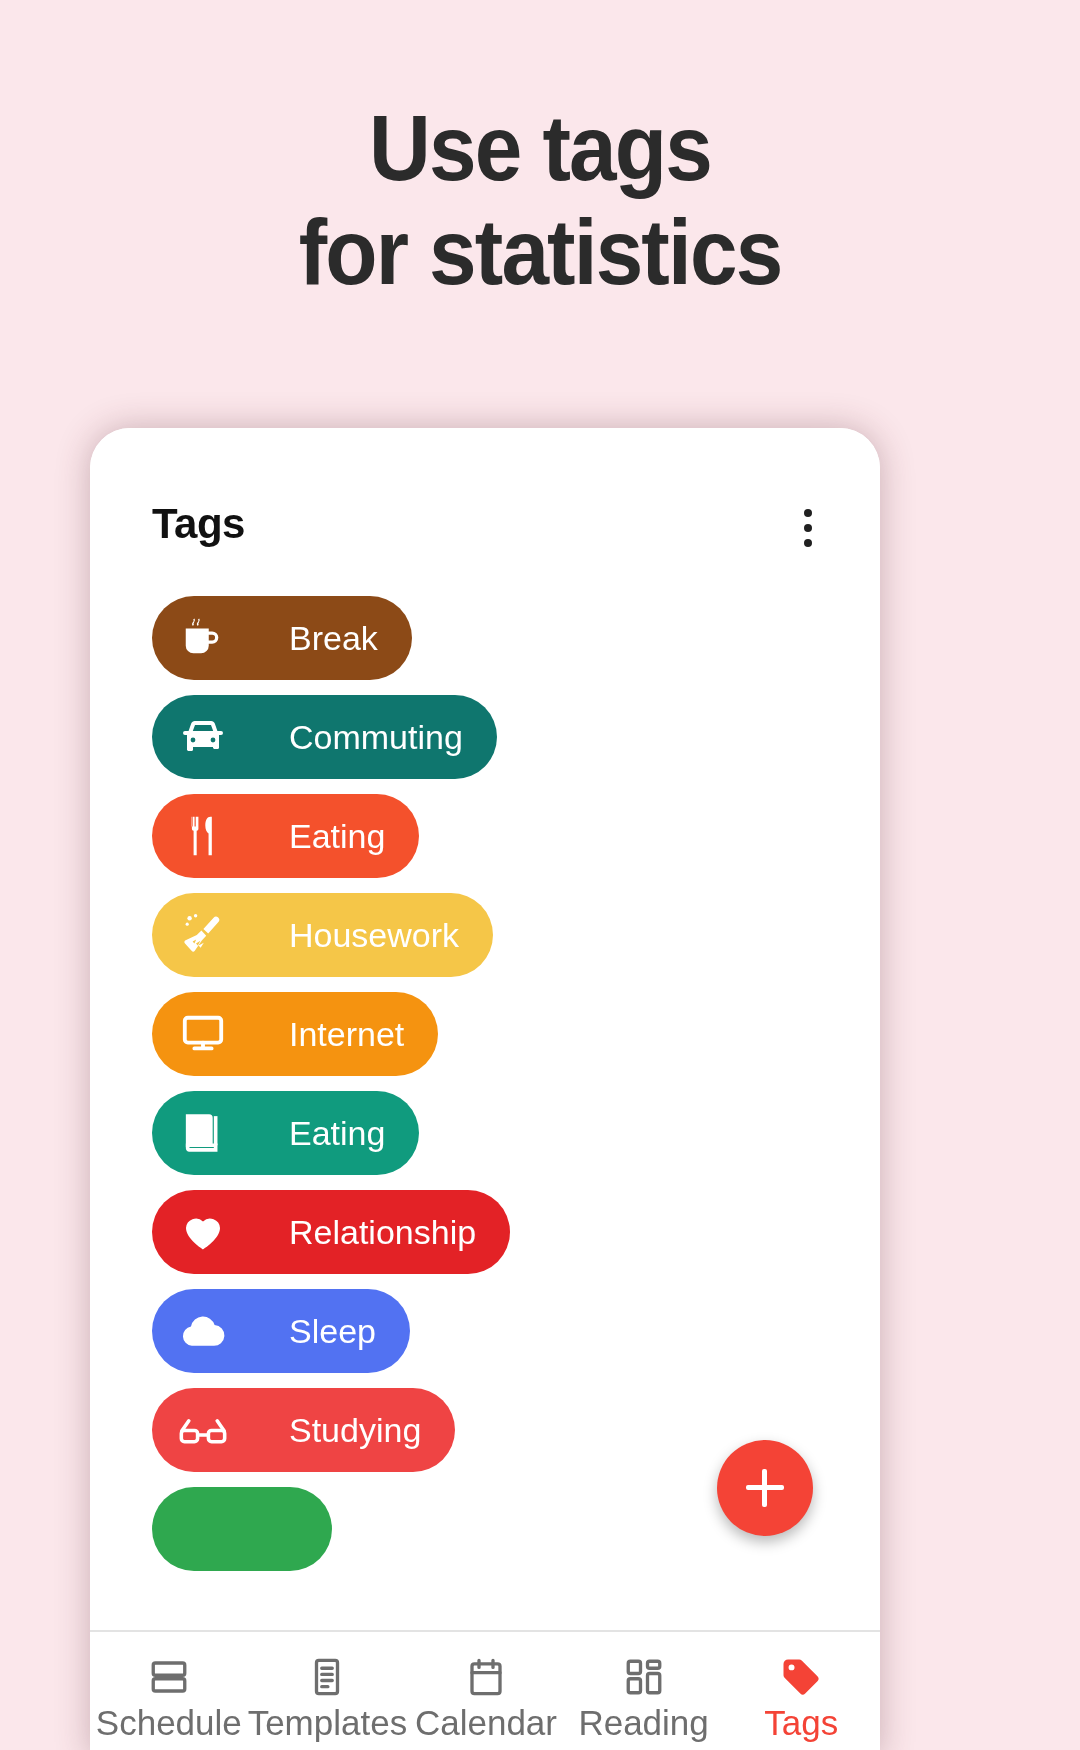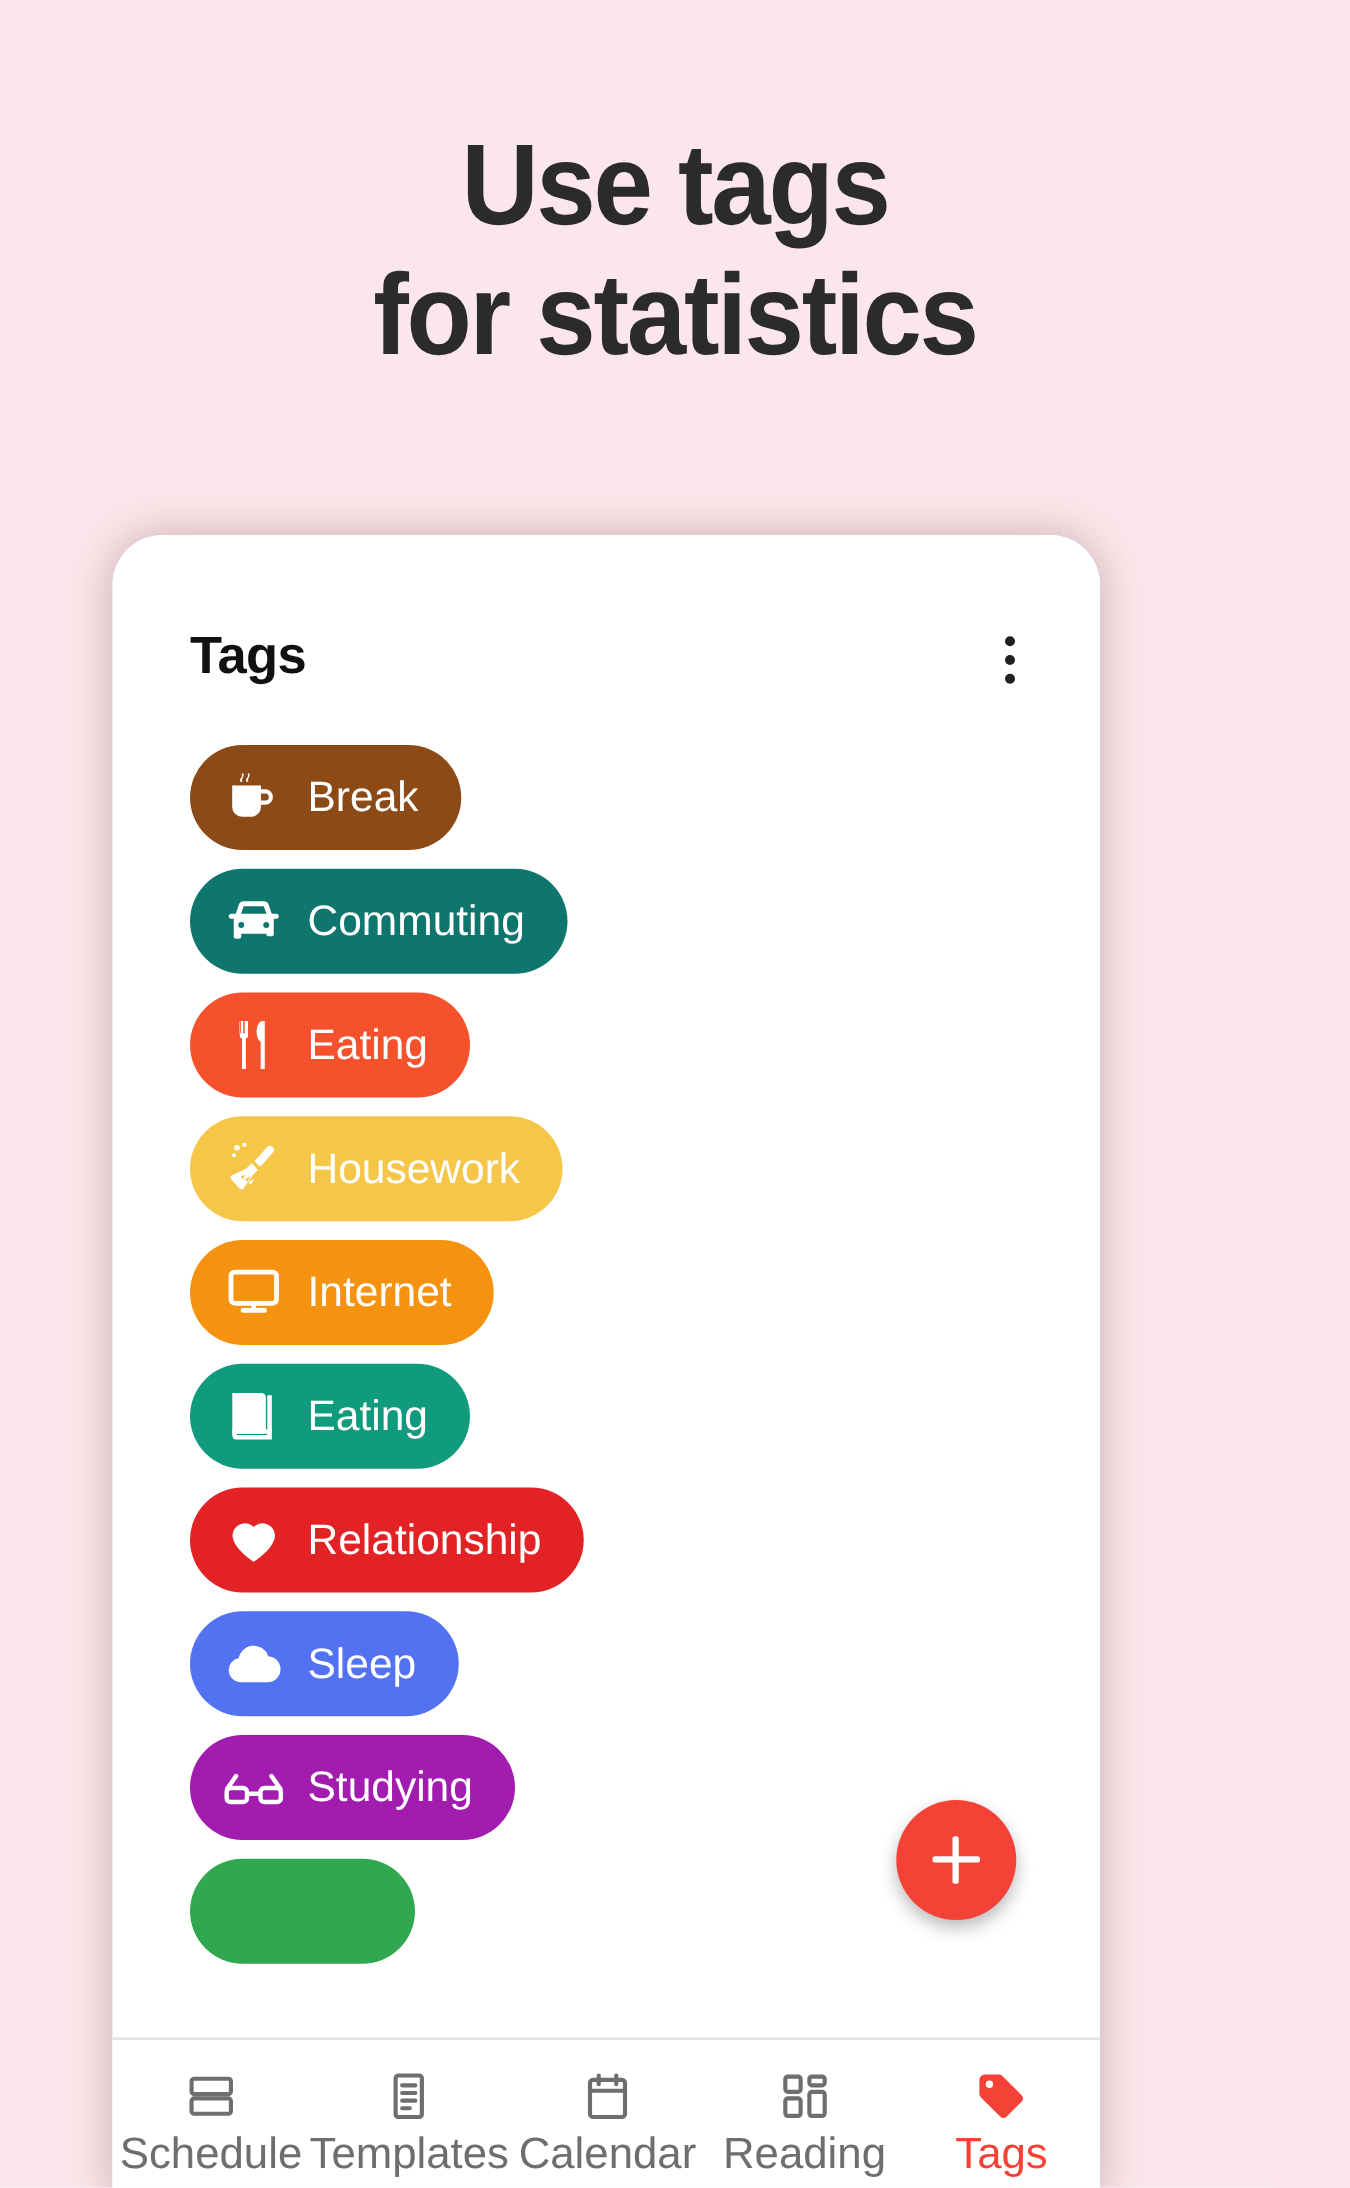--- a/index.html
+++ b/index.html
@@ -74,21 +74,21 @@
     cursor:pointer;
   }
   .chip-row { display:block; }
   .chip .ic {
     width:50px; height:50px;
     display:inline-flex; align-items:center; justify-content:center;
     margin-right:18px;
     flex:0 0 auto;
   }
   .chip .ic svg { display:block; }
-  .chip .lbl { font-size:34px; line-height:34px; font-weight:400; }
+  .chip .lbl { font-size:34px; line-height:34px; font-weight:400;margin-left:43px; }
 
   
   .fab {
     position:absolute;
     right:67px; bottom:222px;
     width:96px; height:96px;
     border-radius:50%;
     background:#F44336;
     box-shadow:0 6px 14px rgba(0,0,0,0.28);
     display:flex; align-items:center; justify-content:center;
@@ -208,21 +208,21 @@
               <span class="lbl">Relationship</span>
             </div></div>
           <div class="chip-row"><div class="chip" style="background: rgb(82, 114, 242); min-width: 172px;">
               <span class="ic">
                 <svg width="48" height="48" viewBox="0 0 24 24" fill="#fff">
                   <path d="M6.4 19.4A4.9 4.9 0 0 1 6 9.7 6.1 6.1 0 0 1 17.8 9a4.1 4.1 0 0 1-.6 10.4H6.4z"></path>
                 </svg>
               </span>
               <span class="lbl">Sleep</span>
             </div></div>
-          <div class="chip-row"><div class="chip" style="background: #a21caf; min-width: 212px;">
+          <div class="chip-row"><div class="chip" style="background: #ef4444; min-width: 212px;">
               <span class="ic">
                 <svg width="50" height="50" viewBox="0 0 24 24" fill="none" stroke="#fff" stroke-width="1.7">
                   <path d="M1.8 12.5 5.2 7.6M22.2 12.5 18.8 7.6" stroke-linecap="round"></path>
                   <rect x="1.6" y="12.2" width="7.8" height="5.4" rx="1.5"></rect>
                   <rect x="14.6" y="12.2" width="7.8" height="5.4" rx="1.5"></rect>
                   <path d="M9.4 14.4h5.2"></path>
                 </svg>
               </span>
               <span class="lbl">Studying</span>
             </div></div>

